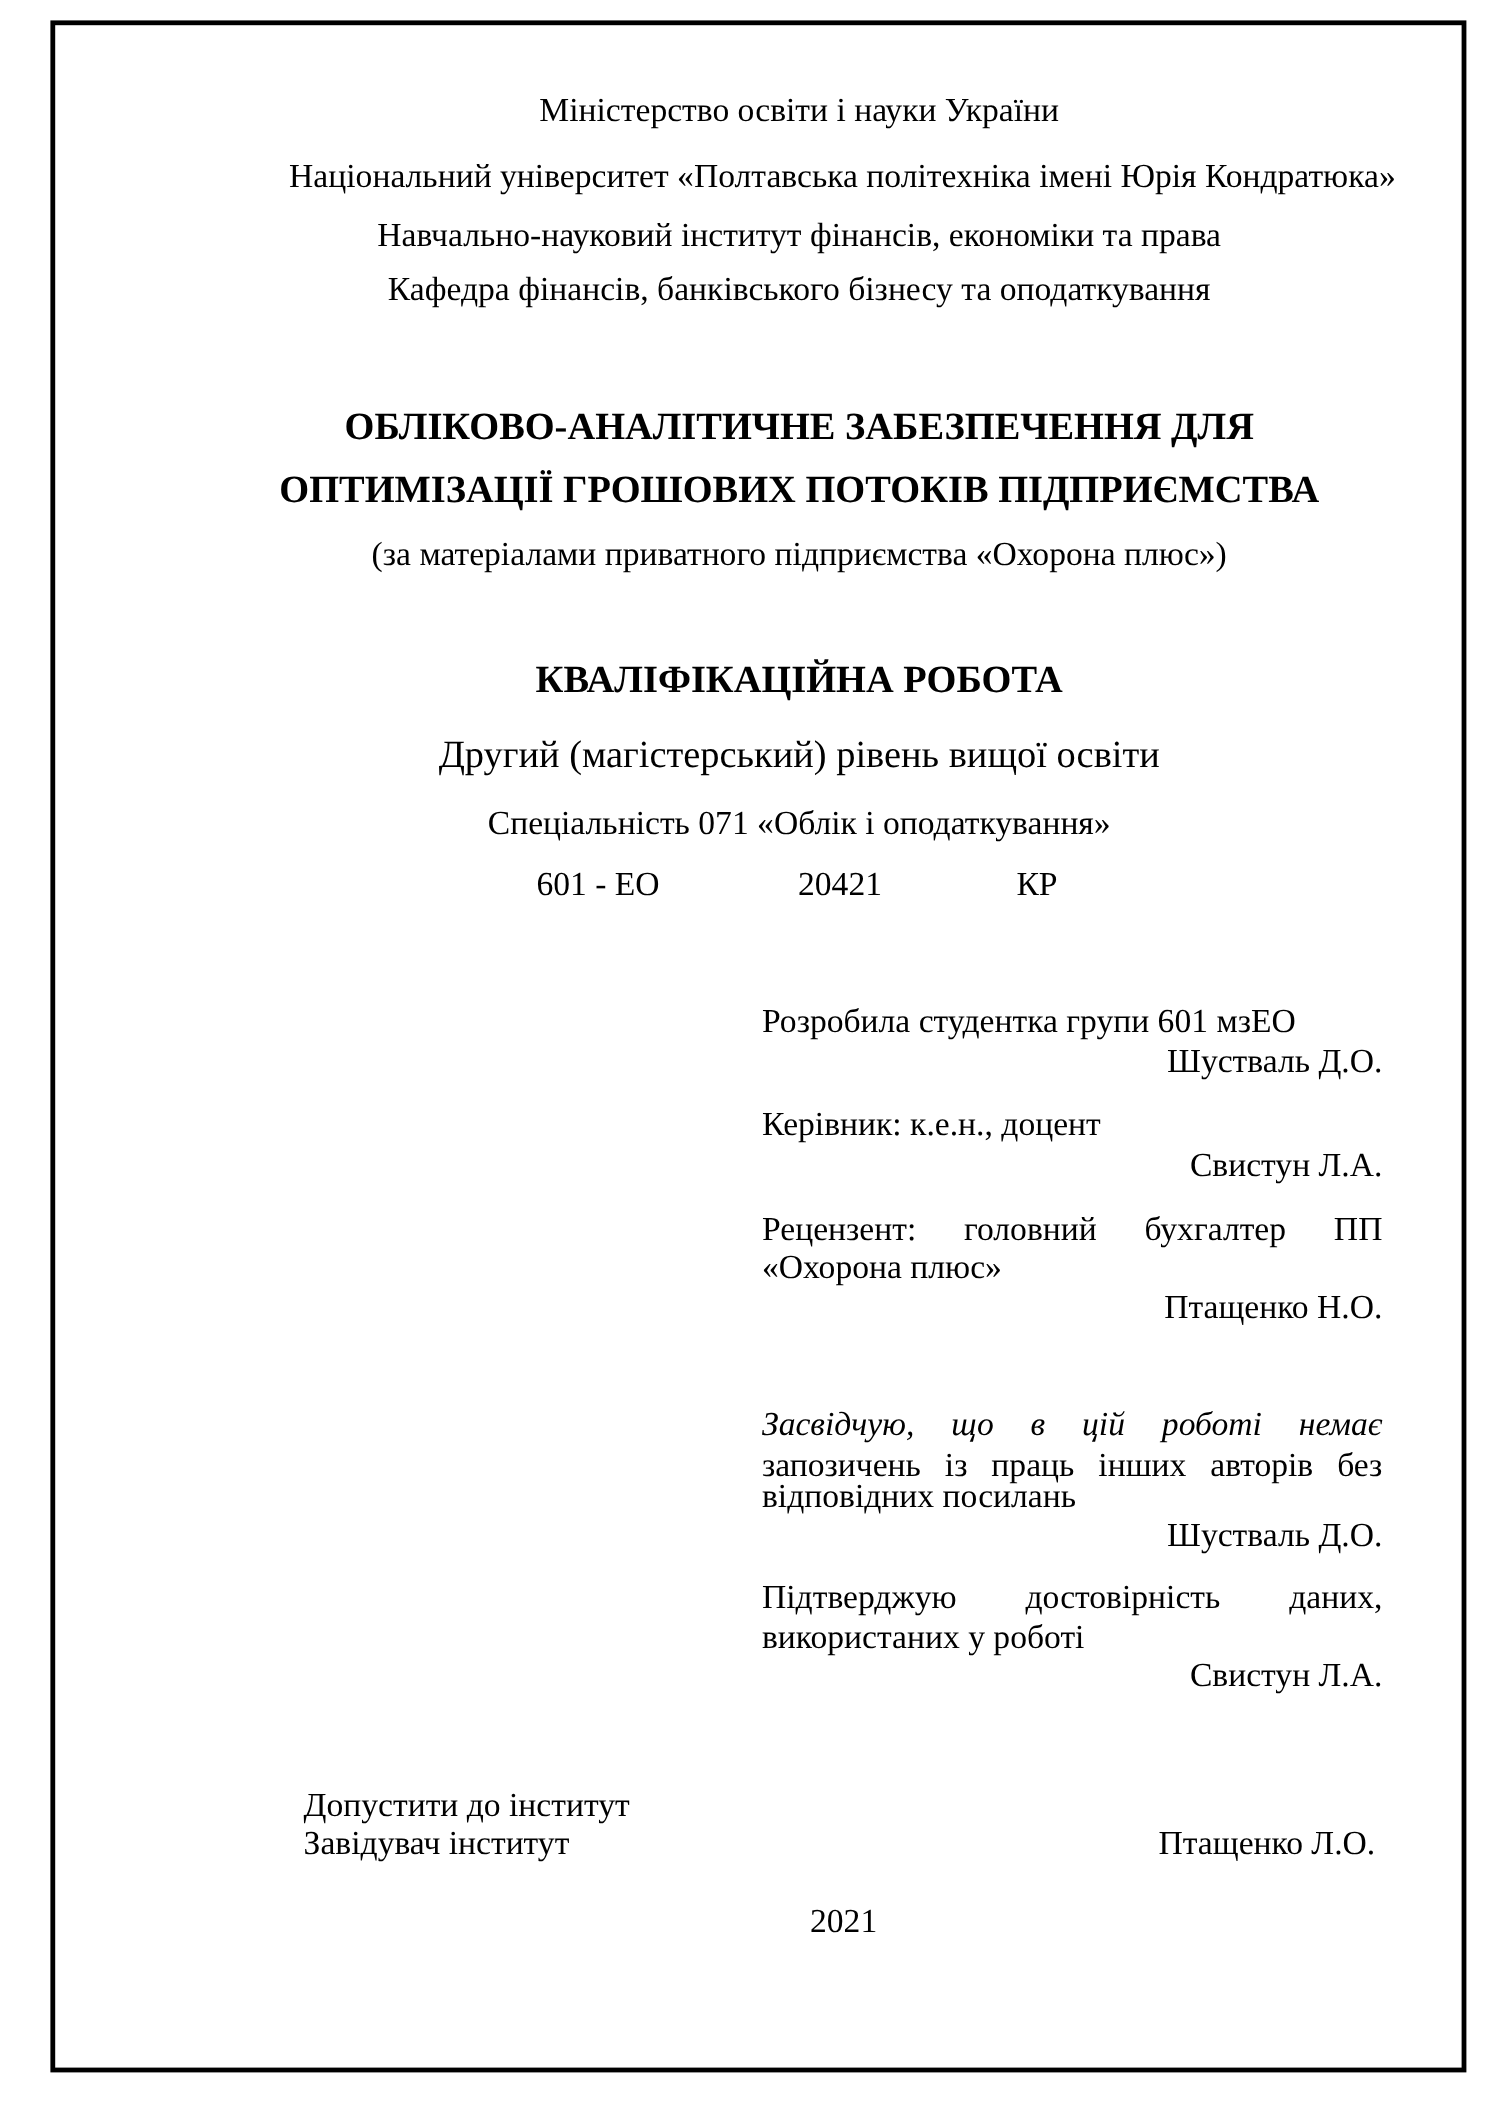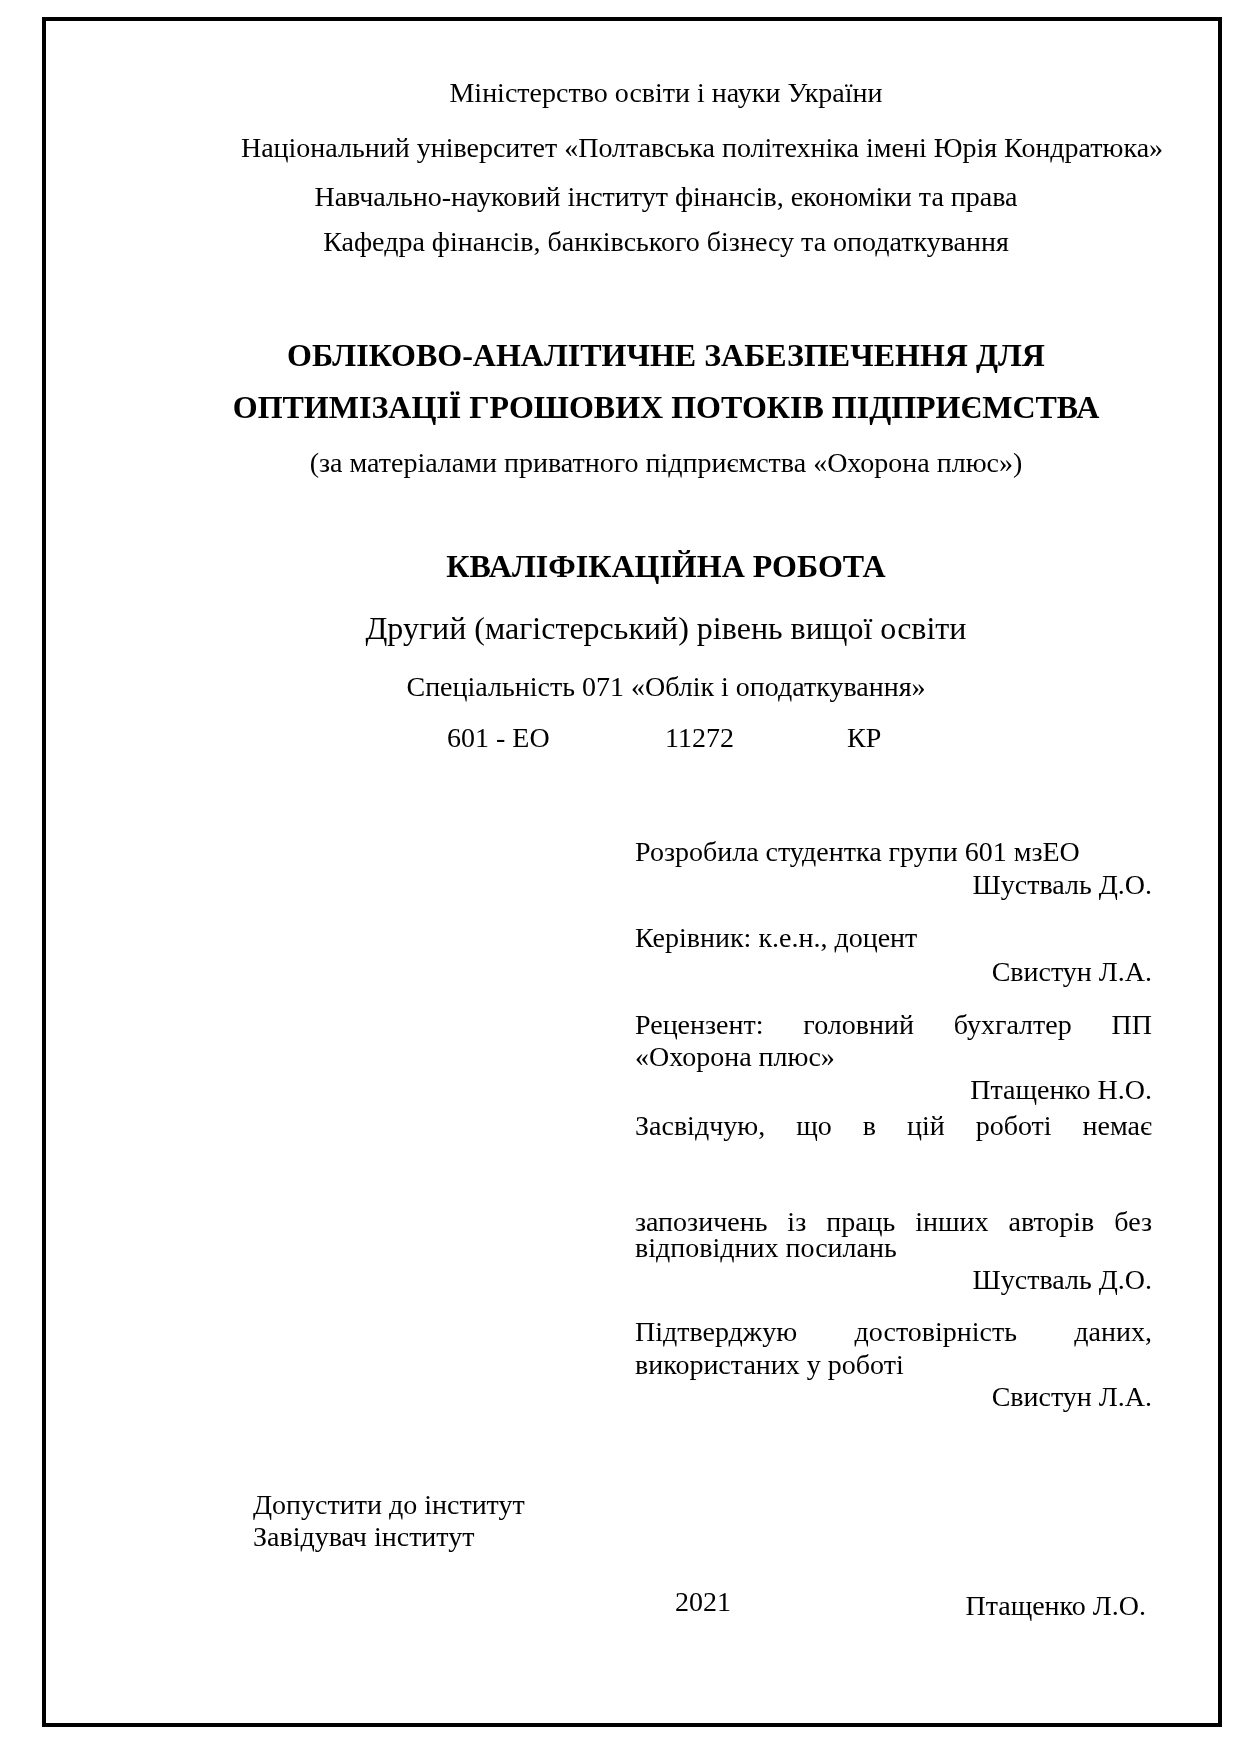--- a/index.html
+++ b/index.html
@@ -28,21 +28,21 @@
 <div class="ln c b big" style="left:166px; width:1000px; top:335px;">ОБЛІКОВО-АНАЛІТИЧНЕ ЗАБЕЗПЕЧЕННЯ ДЛЯ</div>
 <div class="ln c b big" style="left:166px; width:1000px; top:387px;">ОПТИМІЗАЦІЇ ГРОШОВИХ ПОТОКІВ ПІДПРИЄМСТВА</div>
 <div class="ln c" style="left:216px; width:900px; top:446px;">(за матеріалами приватного підприємства «Охорона плюс»)</div>
 
 <div class="ln c b big" style="left:366px; width:600px; top:546px;">КВАЛІФІКАЦІЙНА РОБОТА</div>
 <div class="ln c big" style="left:266px; width:800px; top:608px;">Другий (магістерський) рівень вищої освіти</div>
 <div class="ln c" style="left:266px; width:800px; top:670px;">Спеціальність 071 «Облік і оподаткування»</div>
 
 <div>
   <div class="ln" style="left:447px; top:721px;">601 - ЕО</div>
-  <div class="ln" style="left:665px; top:721px;">11272</div>
+  <div class="ln" style="left:665px; top:721px;">20421</div>
   <div class="ln" style="left:847px; top:721px;">КР</div>
 </div>
 
 <div>
   <div>
     <div class="rb" style="top:835px;">Розробила студентка групи 601 мзЕО</div>
     <div class="rb r" style="top:868px;">Шустваль Д.О.</div>
   </div>
 
   <div>
@@ -50,32 +50,32 @@
     <div class="rb r" style="top:955px;">Свистун Л.А.</div>
   </div>
 
   <div>
     <div class="rb j" style="top:1008px;">Рецензент: головний бухгалтер ПП</div>
     <div class="rb" style="top:1040px;font-family:Liberation Serif, serif;">«Охорона плюс»</div>
     <div class="rb r" style="top:1073px;">Птащенко Н.О.</div>
   </div>
 
   <div>
-    <div class="rb j" style="top:1109px;">Засвідчую, що в цій роботі немає</div>
+    <div class="rb j" style="top:1171px;font-style:italic;">Засвідчую, що в цій роботі немає</div>
     <div class="rb j" style="top:1205px;">запозичень із праць інших авторів без</div>
     <div class="rb" style="top:1231px;">відповідних посилань</div>
     <div class="rb r" style="top:1263px;">Шустваль Д.О.</div>
   </div>
 
   <div>
     <div class="rb j" style="top:1315px;">Підтверджую достовірність даних,</div>
     <div class="rb" style="top:1348px;">використаних у роботі</div>
     <div class="rb r" style="top:1380px;">Свистун Л.А.</div>
   </div>
 </div>
 
 <div>
   <div class="ln" style="left:253px; top:1488px;">Допустити до інститут</div>
   <div class="ln" style="left:253px; top:1520px;">Завідувач інститут</div>
-  <div class="ln r" style="left:846px; width:300px; top:1589px;">Птащенко Л.О.</div>
+  <div class="ln r" style="left:846px; width:300px; top:1520px;">Птащенко Л.О.</div>
 </div>
 
 <div class="ln c" style="left:603px; width:200px; top:1585px;">2021</div>
 
 </body></html>

